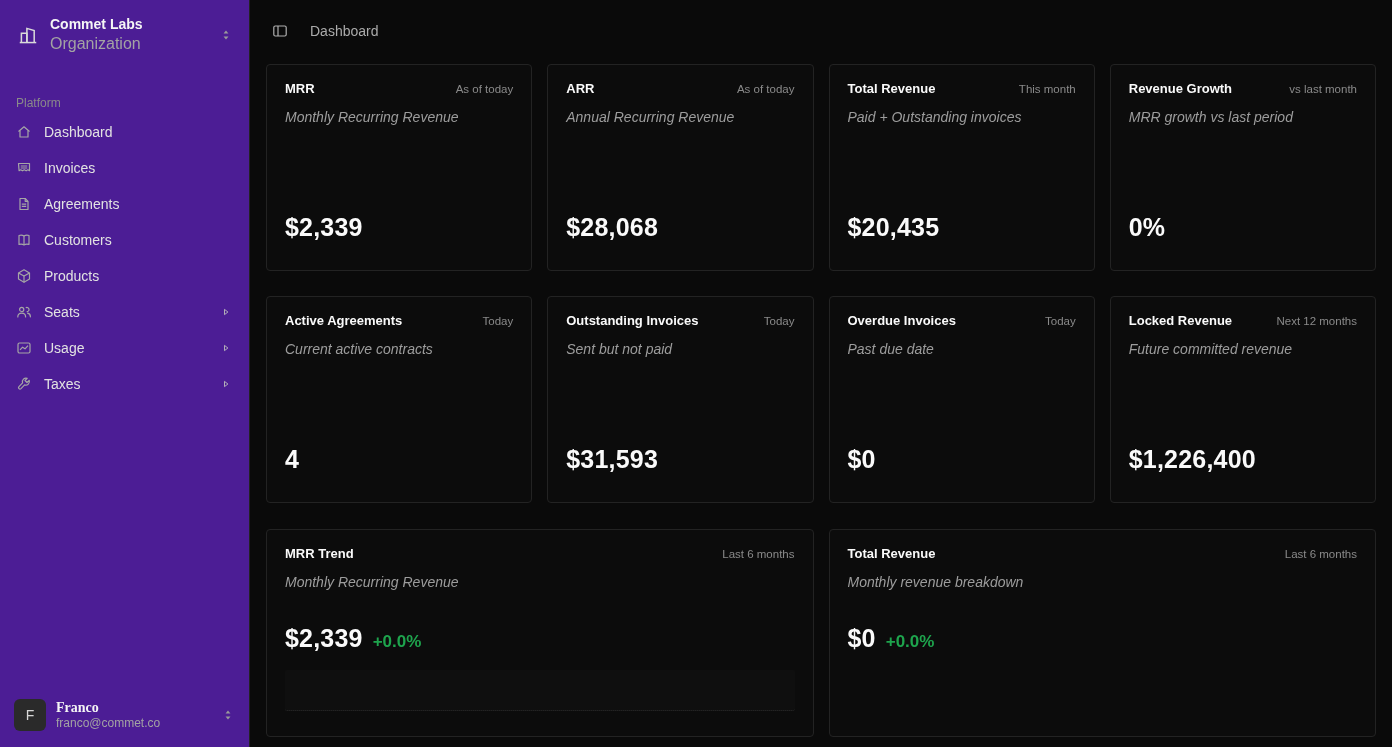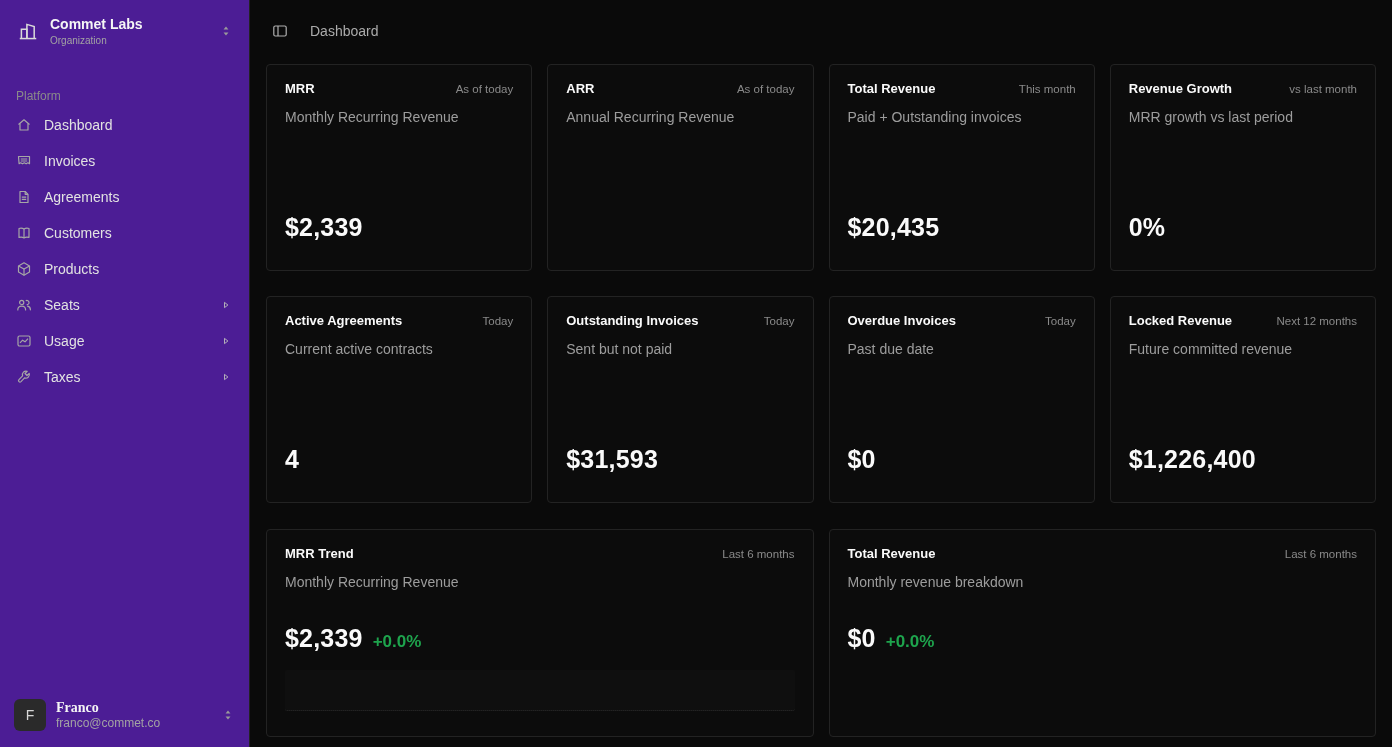--- a/index.html
+++ b/index.html
@@ -26,21 +26,21 @@
     display: flex;
     align-items: center;
     gap: 10px;
     padding: 8px 8px;
     border-radius: 6px;
     cursor: pointer;
   }
   .org-icon-wrap { width: 24px; height: 24px; display: flex; align-items: center; justify-content: center; }
   .org-texts { flex: 1; min-width: 0; }
   .org-name { font-size: 14px; font-weight: bold; color: #f5f5f5; line-height: 1.25; }
-  .org-type { font-size: 10px; color: #a3a3a3; line-height: 1.3; }
+  .org-type { font-size: 16px; color: #a3a3a3; line-height: 1.3; }
   .section-label {
     font-size: 12px;
     color: #8a8a8a;
     padding: 6px 8px 4px;
     margin-top: 28px;
   }
   .nav { display: flex; flex-direction: column; gap: 4px; margin-top: 2px; }
   .nav-item {
     display: flex;
     align-items: center;
@@ -111,21 +111,21 @@
   }
   .metric-card { height: 207px; }
   .card-head {
     display: flex;
     align-items: baseline;
     justify-content: space-between;
     gap: 8px;
   }
   .card-title { font-size: 13px; font-weight: bold; color: #fafafa; }
   .card-period { font-size: 11.5px; color: #8a8a8a; white-space: nowrap; }
-  .card-subtitle { font-size: 14px; color: #9d9d9d; margin-top: 13px; }
+  .card-subtitle { font-size: 14px; color: #9d9d9d; margin-top: 13px; font-style: italic; }
   .card-spacer { flex: 1; }
   .card-value {
     font-size: 25px;
     font-weight: 600;
     color: #fafafa;
     letter-spacing: 0.2px;
     margin-bottom: 12px;
   }
 
   .charts-grid {
@@ -329,20 +329,21 @@
         <div class="card-value">$2,339</div>
       </div>
 
       <div class="card metric-card">
         <div class="card-head">
           <span class="card-title">ARR</span>
           <span class="card-period">As of today</span>
         </div>
         <div class="card-subtitle">Annual Recurring Revenue</div>
         <div class="card-spacer"></div>
+        <div class="card-value">$28,068</div>
       </div>
 
       <div class="card metric-card">
         <div class="card-head">
           <span class="card-title">Total Revenue</span>
           <span class="card-period">This month</span>
         </div>
         <div class="card-subtitle">Paid + Outstanding invoices</div>
         <div class="card-spacer"></div>
         <div class="card-value">$20,435</div>

